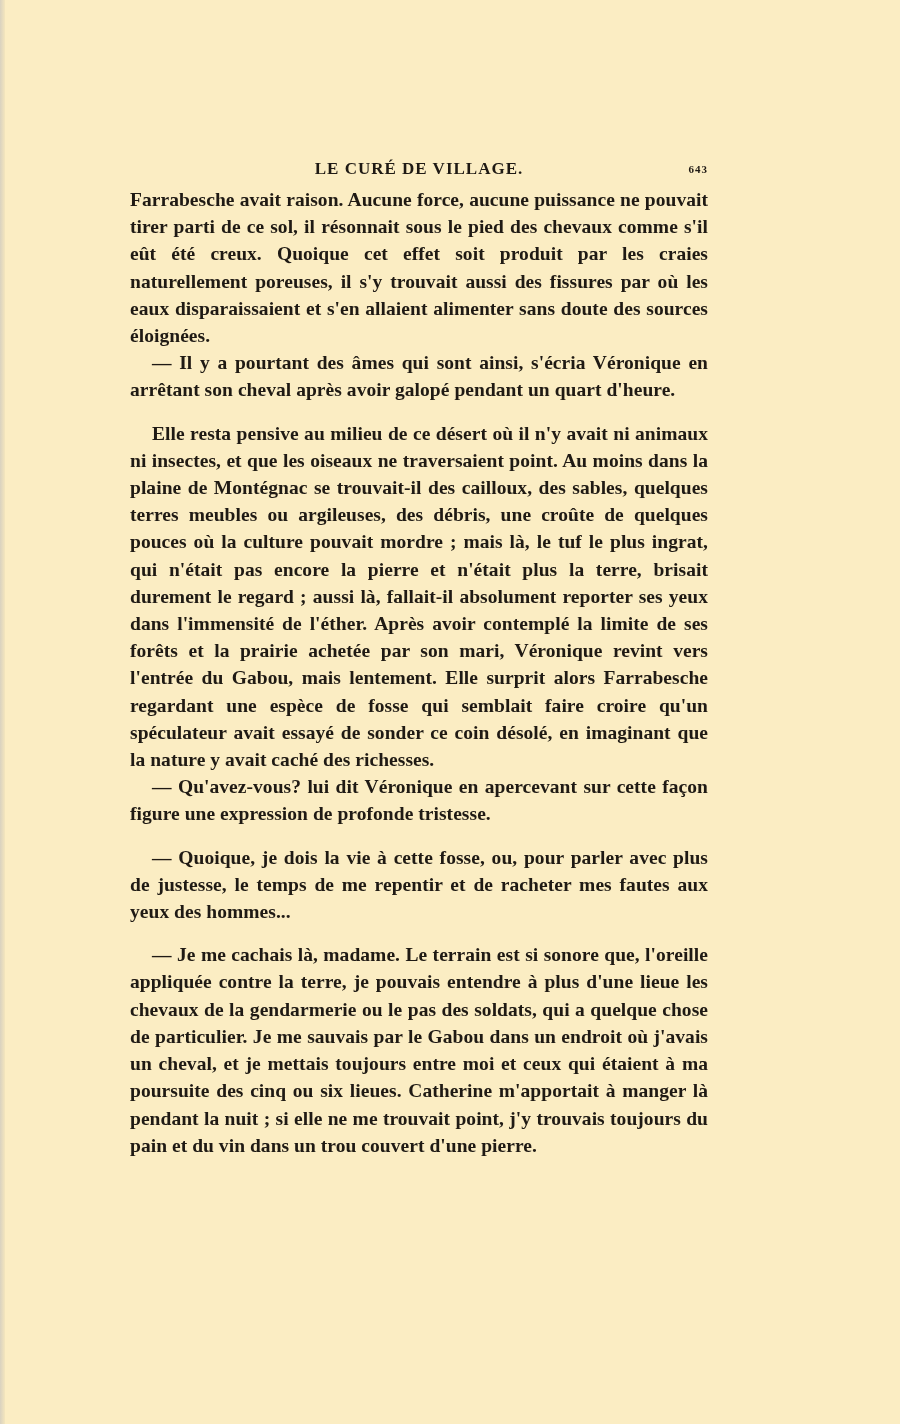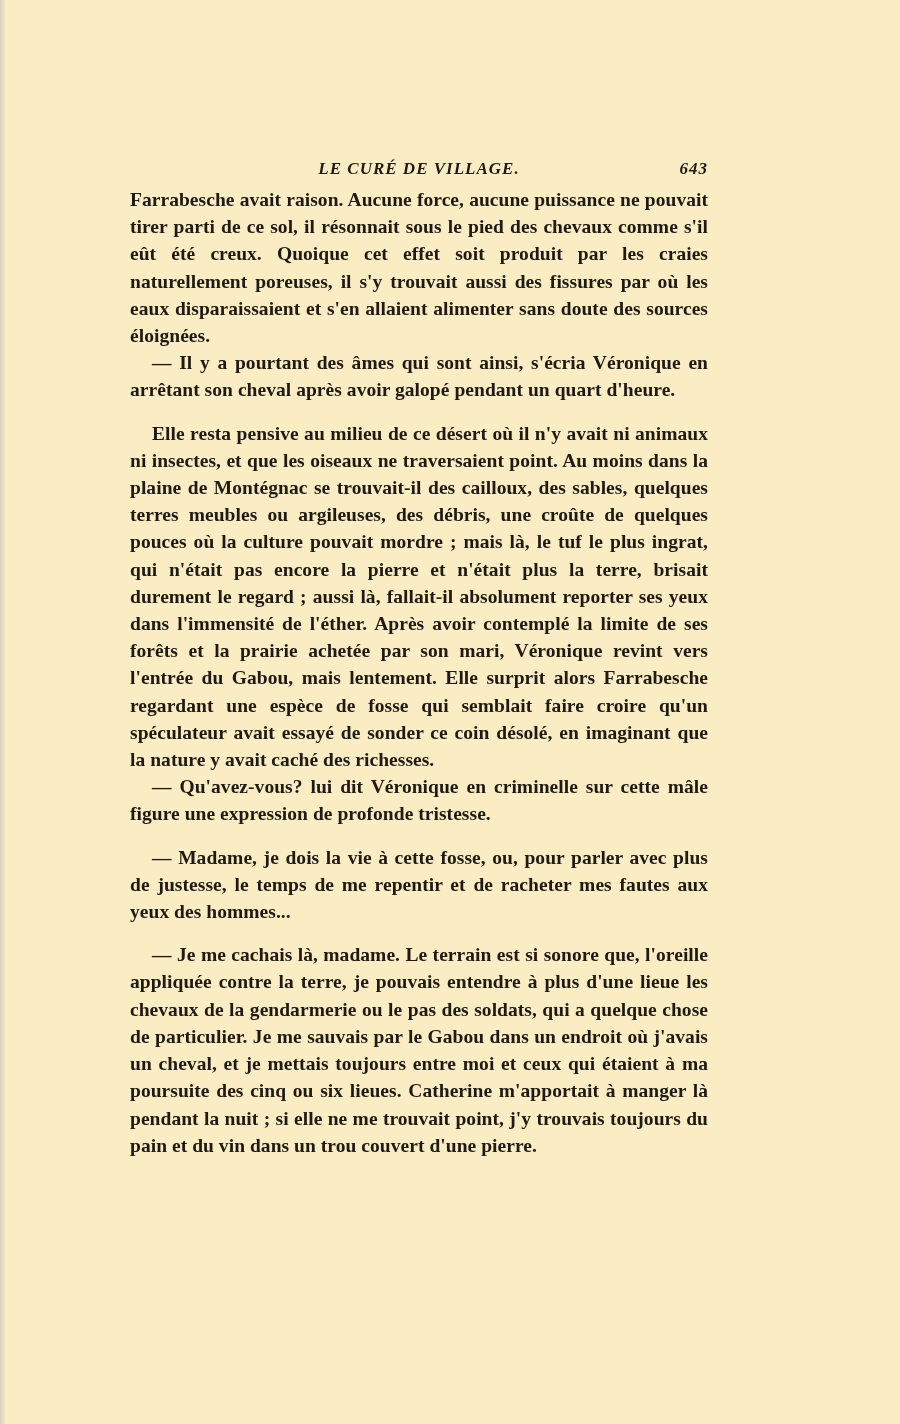--- a/index.html
+++ b/index.html
@@ -27,32 +27,31 @@
       color: #1f1a14;
       font-family: "Liberation Serif", "DejaVu Serif", serif;
     }
     .running-head {
       position: relative;
       height: 34px;
       line-height: 34px;
       font-size: 17px;
       font-weight: bold;
       letter-spacing: 1px;
-      font-style: italic;
     }
     .running-title {
       position: absolute;
       left: 0; right: 0;
       text-align: center;
     }
     .page-number {
       position: absolute;
       right: 0;
       top: 0;
-      font-size: 17px;
+      font-size: 11px;
       font-weight: bold;
     }
     .body-text {
       font-size: 19.5px;
       line-height: 27.2px;
       text-align: justify;
       letter-spacing: 0.05px;
     }
     .para {
       margin: 0 0 0 0;
@@ -74,17 +73,17 @@
 <div class="page">
   <div class="running-head">
     <span class="running-title">LE CURÉ DE VILLAGE.</span>
     <span class="page-number">643</span>
   </div>
 
   <div class="body-text">
     <p class="para">Farrabesche avait raison. Aucune force, aucune puissance ne pouvait tirer parti de ce sol, il résonnait sous le pied des chevaux comme s'il eût été creux. Quoique cet effet soit produit par les craies naturellement poreuses, il s'y trouvait aussi des fissures par où les eaux disparaissaient et s'en allaient alimenter sans doute des sources éloignées.</p>
     <p class="para indent">— Il y a pourtant des âmes qui sont ainsi, s'écria Véronique en arrêtant son cheval après avoir galopé pendant un quart d'heure.</p>
     <p class="para indent gap">Elle resta pensive au milieu de ce désert où il n'y avait ni animaux ni insectes, et que les oiseaux ne traversaient point. Au moins dans la plaine de Montégnac se trouvait-il des cailloux, des sables, quelques terres meubles ou argileuses, des débris, une croûte de quelques pouces où la culture pouvait mordre ; mais là, le tuf le plus ingrat, qui n'était pas encore la pierre et n'était plus la terre, brisait durement le regard ; aussi là, fallait-il absolument reporter ses yeux dans l'immensité de l'éther. Après avoir contemplé la limite de ses forêts et la prairie achetée par son mari, Véronique revint vers l'entrée du Gabou, mais lentement. Elle surprit alors Farrabesche regardant une espèce de fosse qui semblait faire croire qu'un spéculateur avait essayé de sonder ce coin désolé, en imaginant que la nature y avait caché des richesses.</p>
-    <p class="para indent">— Qu'avez-vous? lui dit Véronique en criminelle sur cette mâle figure une expression de profonde tristesse.</p>
-    <p class="para indent gap">— Madame, je dois la vie à cette fosse, ou, pour parler avec plus de justesse, le temps de me repentir et de racheter mes fautes aux yeux des hommes...</p>
+    <p class="para indent">— Qu'avez-vous? lui dit Véronique en apercevant sur cette façon figure une expression de profonde tristesse.</p>
+    <p class="para indent gap">— Quoique, je dois la vie à cette fosse, ou, pour parler avec plus de justesse, le temps de me repentir et de racheter mes fautes aux yeux des hommes...</p>
     <p class="para indent gap">— Je me cachais là, madame. Le terrain est si sonore que, l'oreille appliquée contre la terre, je pouvais entendre à plus d'une lieue les chevaux de la gendarmerie ou le pas des soldats, qui a quelque chose de particulier. Je me sauvais par le Gabou dans un endroit où j'avais un cheval, et je mettais toujours entre moi et ceux qui étaient à ma poursuite des cinq ou six lieues. Catherine m'apportait à manger là pendant la nuit ; si elle ne me trouvait point, j'y trouvais toujours du pain et du vin dans un trou couvert d'une pierre.</p>
   </div>
 </div>
 
 </body></html>

